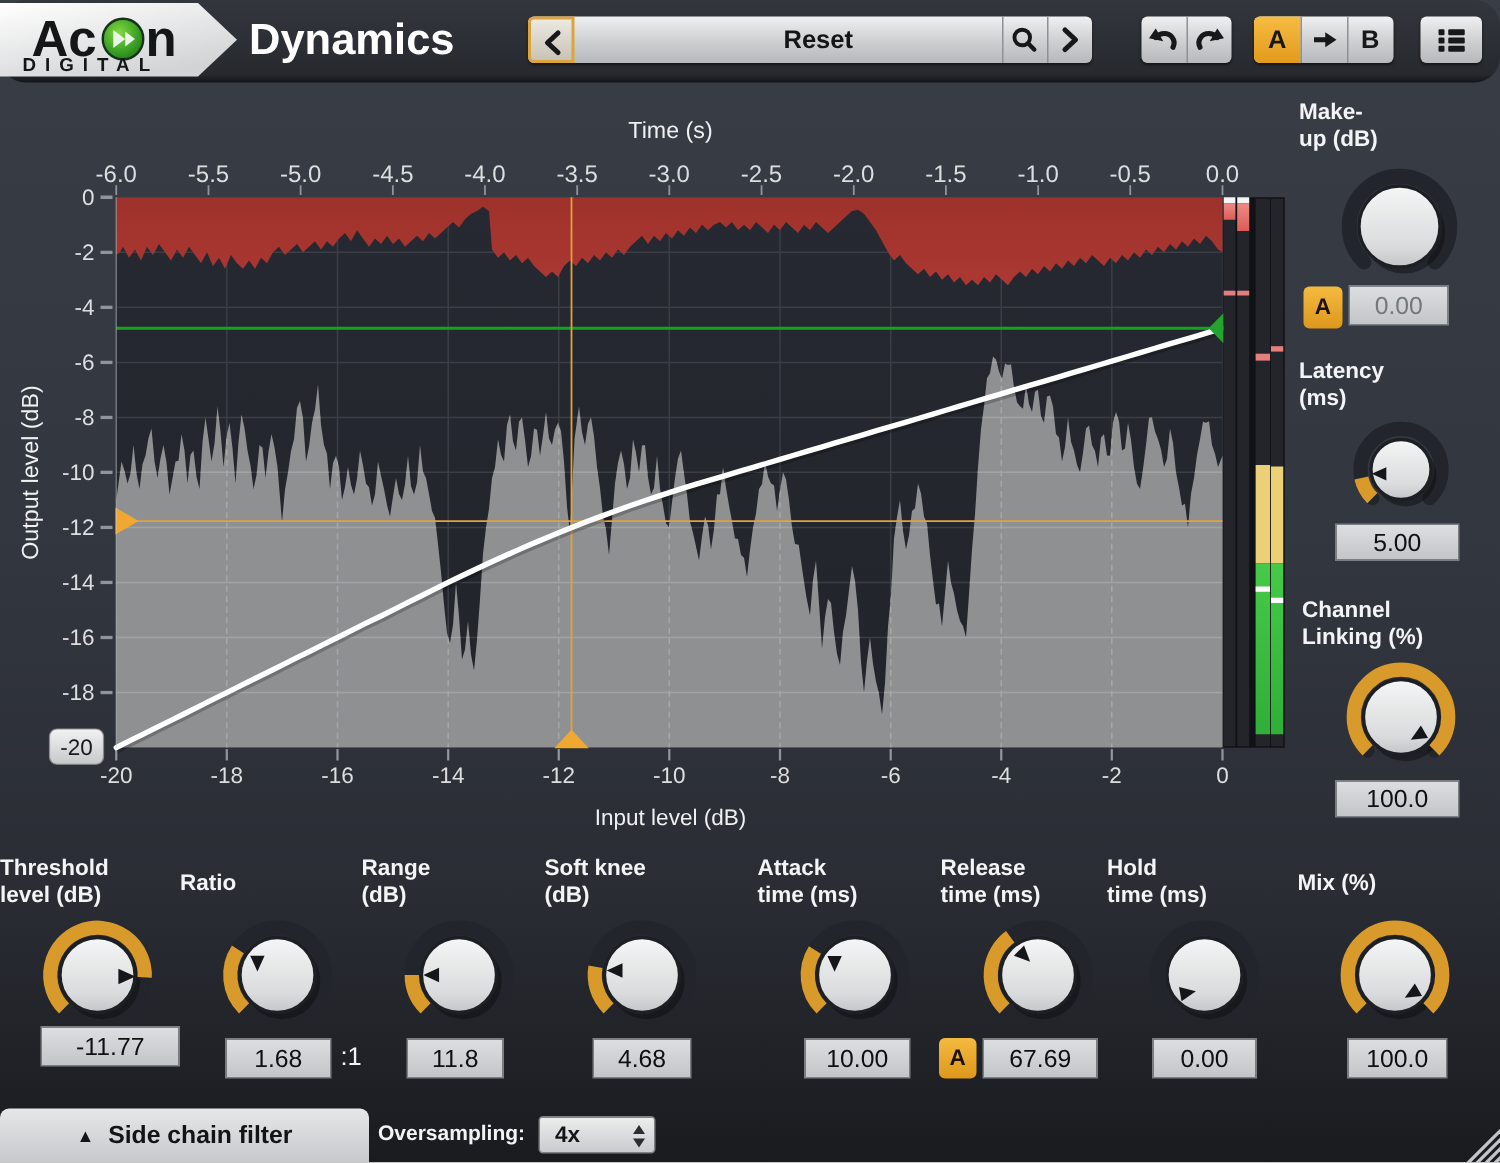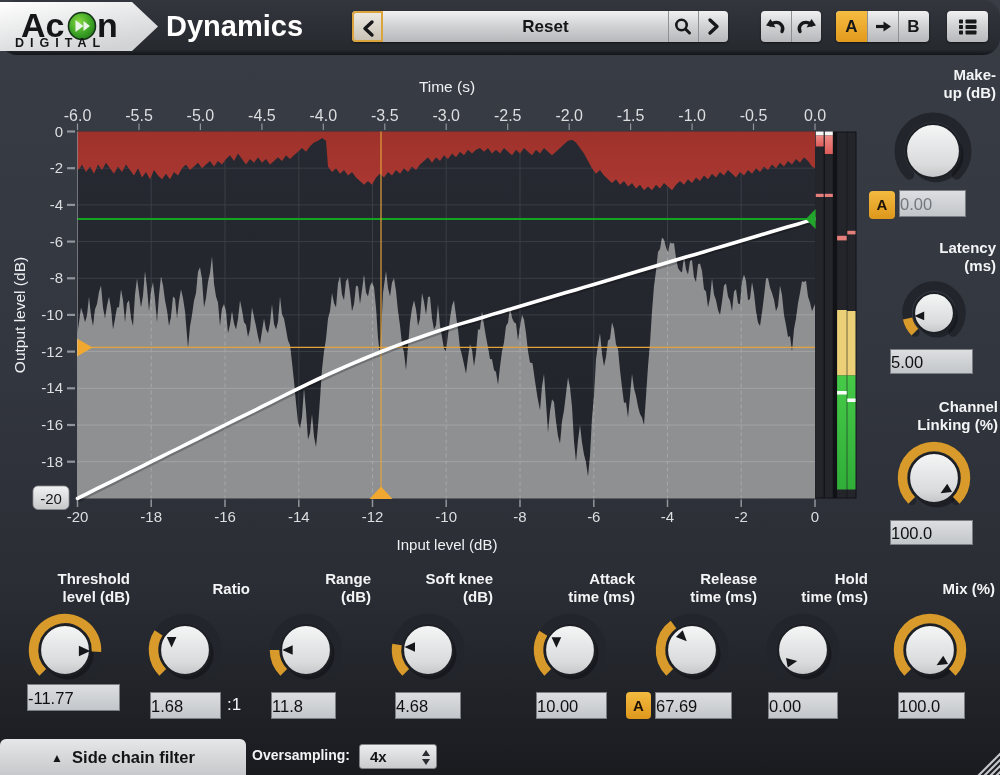--- a/index.html
+++ b/index.html
@@ -4,22 +4,22 @@
 html,body { width:1000px; height:775px; overflow:hidden; }
 #app { position:relative; width:1000px; height:775px; font-family:"Liberation Sans", sans-serif; background:linear-gradient(#383d46, #32363f 48%, #2a2d34 76%, #191b1f); }
 #topbar { position:absolute; left:0; top:0; width:1000px; height:55px; background:linear-gradient(#33363d, #26292e 90%, #131519);border-radius:17px; }
 .tgrp { position:absolute; top:11px; height:31px; background:linear-gradient(#f0f0f1, #d3d4d6 45%, #b6b8bb); border-radius:4px; box-shadow:0 1px 2px rgba(0,0,0,0.5); }
 .tseg { position:absolute; top:11px; height:31px; line-height:31px; text-align:center; font-size:17px; font-weight:bold; color:#17181a; }
 .tseg.orange { border:2.2px solid #dca43c; border-radius:4px 0 0 4px; background:linear-gradient(#ece9e2,#c9c3b4); }
 .tseg.aorange { background:linear-gradient(#f6bc42, #e29a1c); }
 .tsep { position:absolute; top:11px; height:31px; width:1px; background:#8d9094; }
 .ticon { position:absolute; top:11px; height:31px; text-align:center; }
 .tlabel { position:absolute; top:11px; height:31px; line-height:31px; text-align:center; font-size:17px; font-weight:bold; color:#141517;padding-left:40px; }
-.klabel { position:absolute; text-align:right; font-size:15px; font-weight:bold; color:#f3f4f5; line-height:17.5px; }
-.vbox { position:absolute; background:linear-gradient(#dcdee1,#c3c6c9); border:1px solid #7b7e82; font-size:16.5px; color:#0e0f10; }
+.klabel { position:absolute; text-align:left; font-size:15px; font-weight:bold; color:#f3f4f5; line-height:17.5px; }
+.vbox { position:absolute; background:linear-gradient(#dcdee1,#c3c6c9); border:1px solid #7b7e82; text-align:center; font-size:16.5px; color:#0e0f10; }
 .vbox.gray { color:#73777e; }
 .abtn { position:absolute; background:linear-gradient(#f4ba40,#dd981c); border-radius:4px; text-align:center; font-size:15px; font-weight:bold; color:#1c1205; }
 #scbtn { position:absolute; left:0px; top:739px; width:246px; height:36px; background:linear-gradient(#e6e7e8,#c6c8cb); border-radius:6px 6px 0 0; text-align:center; line-height:36px; font-size:16.5px; font-weight:bold; color:#131416; }
 #ovslbl { position:absolute; left:252px; top:747px; font-size:14px; font-weight:bold; color:#f2f3f4; }
 #ovsdd { position:absolute; left:359px; top:744px; width:78px; height:25px; background:linear-gradient(#eceded,#c9cbce); border:1px solid #7e8185; border-radius:3px; font-size:15px; font-weight:bold; color:#131416; line-height:23px; padding-left:10px; }
 </style></head>
 <body>
 <div id="app">
 <svg width="0" height="0" style="position:absolute">
       <defs>

